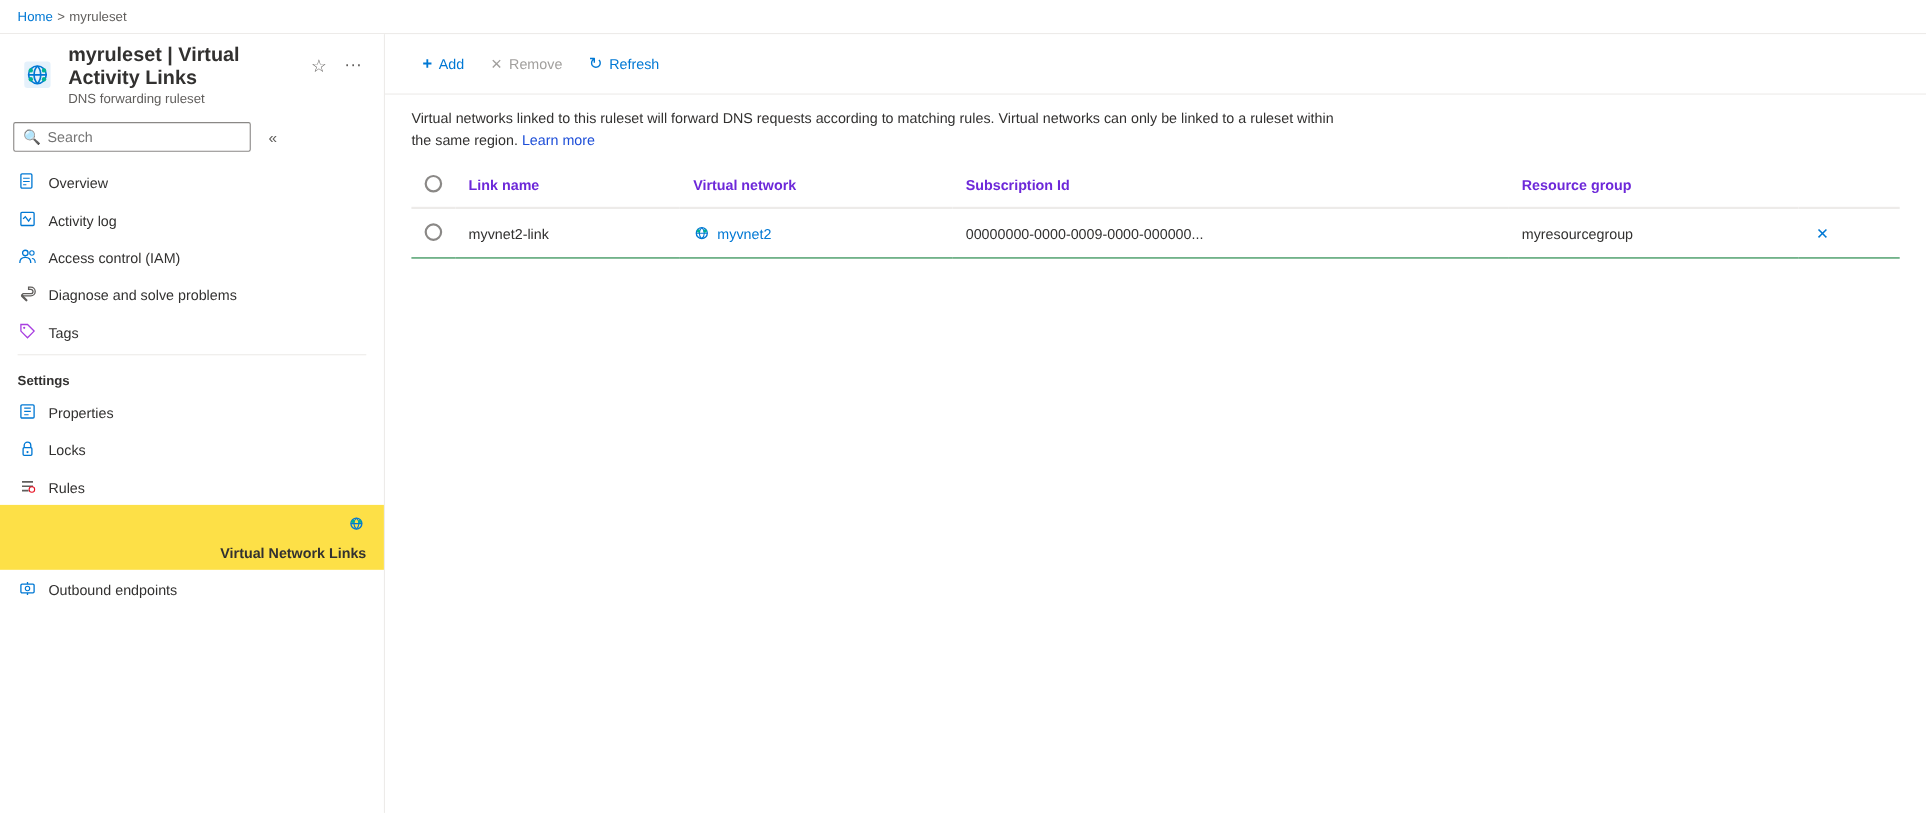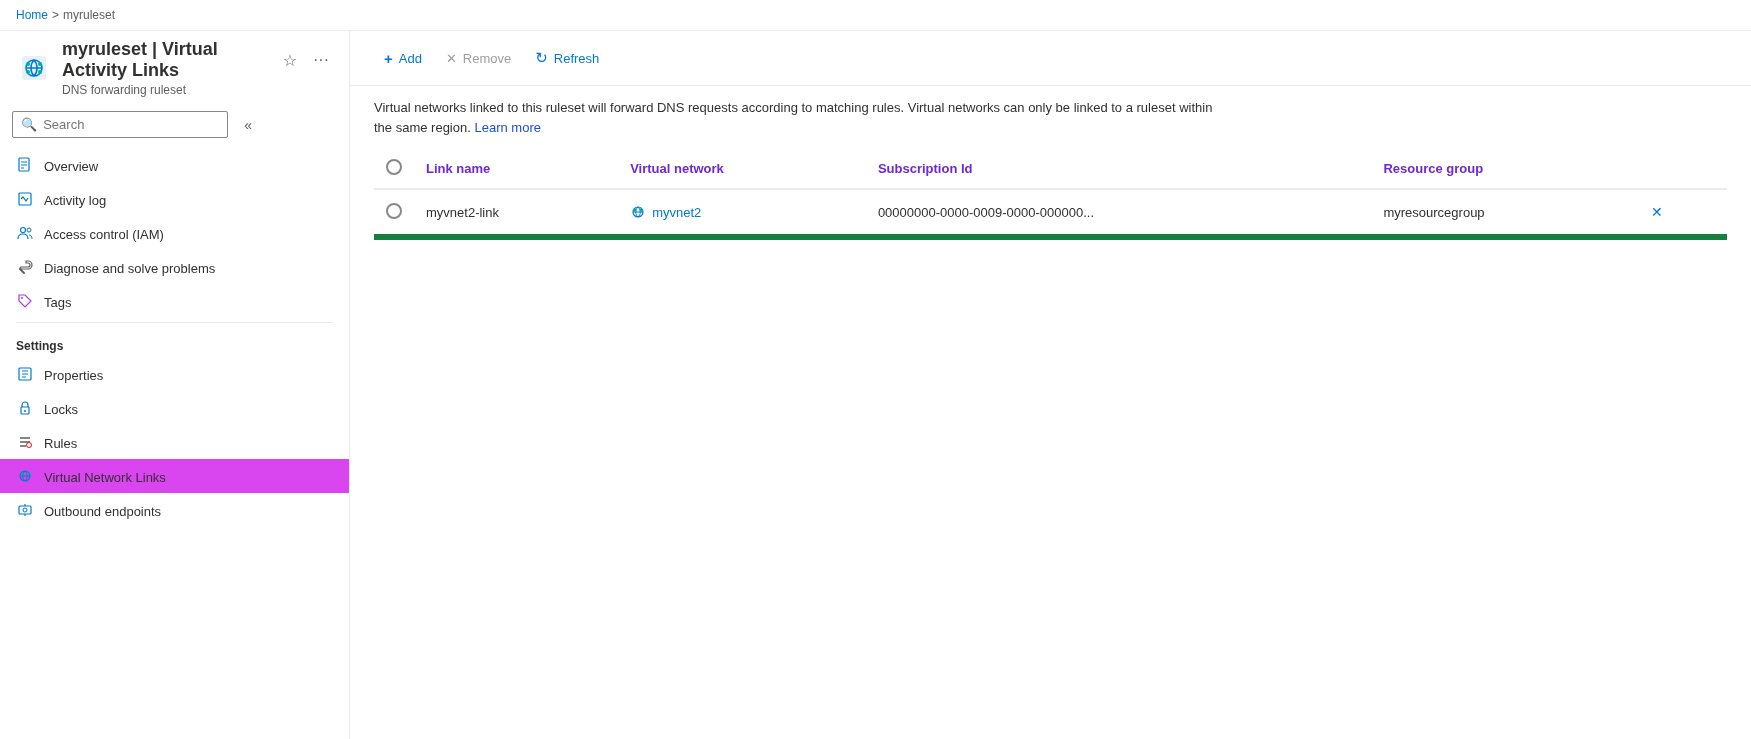--- a/index.html
+++ b/index.html
@@ -120,21 +120,21 @@
 
     .nav-item {
       display: flex;
       align-items: flex-end;
       padding: 8px 16px;
       gap: 10px;
       cursor: pointer;
       color: #323130;
       font-size: 13px;
     }
-    .nav-item.active { background: #d946ef; font-weight: 400; }
+    .nav-item.active { background: #fde047; font-weight: 700; flex-direction: column; }
 
     .nav-section-label {
       padding: 12px 16px 4px 16px;
       font-size: 12px;
       font-weight: 600;
       color: #323130;
       text-transform: none;
     }
 
     .nav-divider {
@@ -214,21 +214,21 @@
       font-weight: 600;
       color: #6d28d9;
       border-bottom: 2px solid #edebe9;
       white-space: nowrap;
     }
 
     .data-table td {
       padding: 10px 12px;
       font-size: 13px;
       color: #323130;
-      border-bottom: 6px solid #15803d;
+      border-bottom: 1px solid #15803d;
     }
 
     .radio-col {
       width: 36px;
     }
 
     .radio-circle {
       width: 16px;
       height: 16px;
       border: 2px solid #8a8886;

